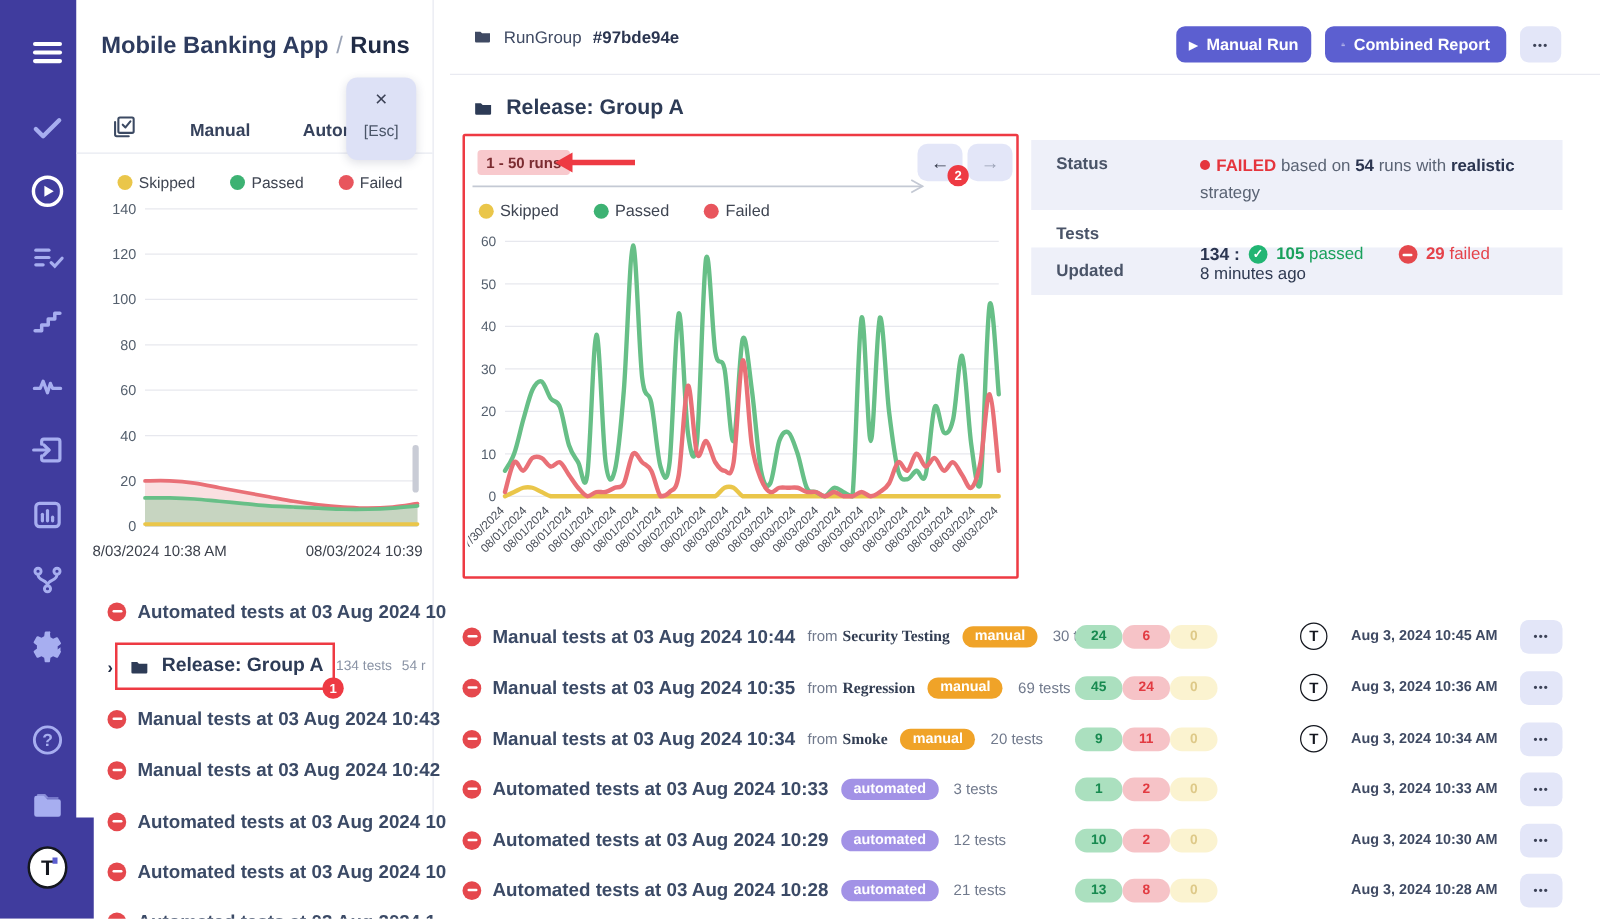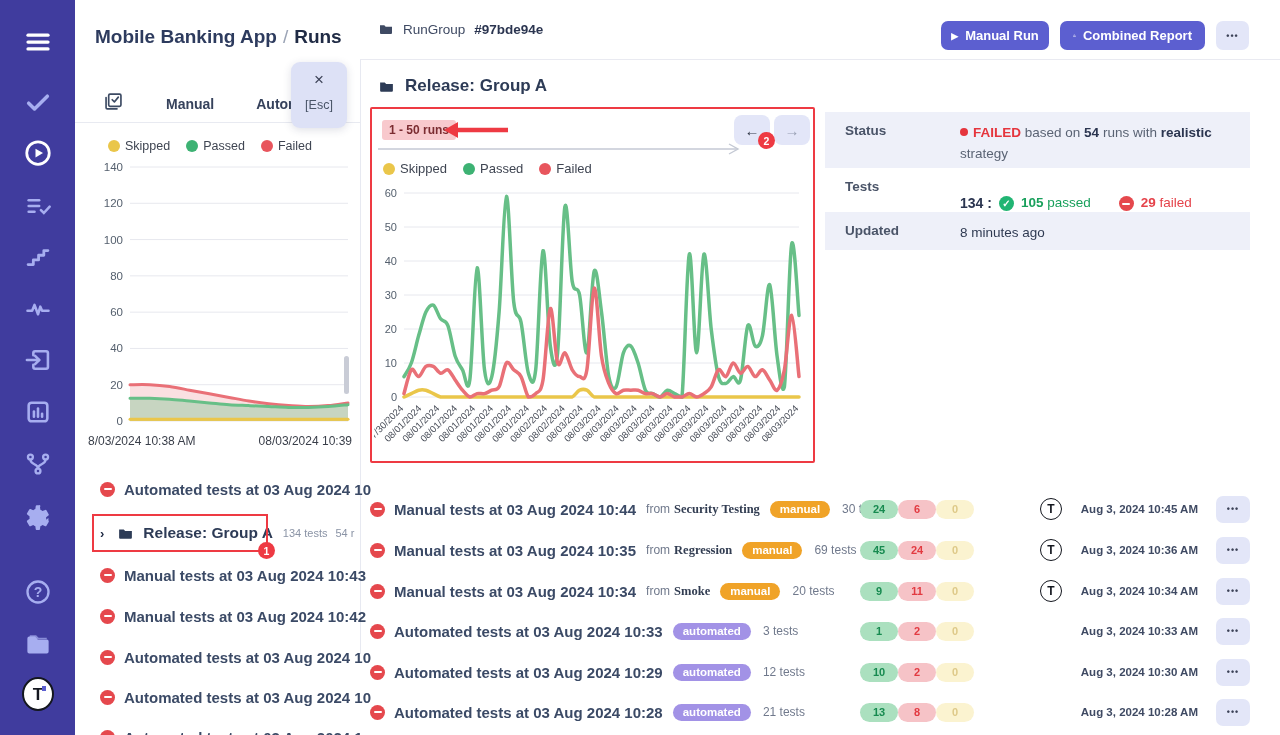--- a/index.html
+++ b/index.html
@@ -9,32 +9,32 @@
   
   .sidebar{position:absolute;left:0;top:0;width:75px;height:735px;background:#403c9e;}
   .sb-ic{position:absolute;left:22px;width:32px;height:32px;display:flex;align-items:center;justify-content:center;cursor:pointer;}
   .sb-ic svg{display:block;}
   .logo-circle{width:30px;height:30px;border-radius:50%;background:#fff;border:2px solid #14171f;
     display:flex;align-items:center;justify-content:center;position:relative;}
   .logo-circle .t{font-weight:bold;font-size:17px;color:#14171f;line-height:1;}
   .logo-circle .nub{position:absolute;top:7px;right:6px;width:4px;height:5px;background:#5b5ed0;}
 
   
-  .lpanel{position:absolute;left:75px;top:0;width:285px;height:654px;background:#fff;border-right:1px solid #e7e9f1;}
+  .lpanel{position:absolute;left:61px;top:0;width:285px;height:654px;background:#fff;border-right:1px solid #e7e9f1;}
   .crumb{position:absolute;left:20px;top:26px;font-size:19px;font-weight:bold;color:#2d3b5e;white-space:nowrap;}
   .crumb .sep{color:#9aa3b5;font-weight:normal;margin:0 6px;}
   .crumb .page{color:#202b45;}
   .tabs{position:absolute;left:0;top:85px;width:285px;height:37px;border-bottom:1px solid #e8eaf1;display:flex;align-items:center;}
   .tabs .tico{margin-left:28px;}
   .tabs .tab{font-size:14px;font-weight:bold;color:#36425c;margin-left:42px;cursor:pointer;white-space:nowrap;}
   .esc-pop{position:absolute;left:216px;top:62px;width:56px;height:66px;background:#dde1f6;border-radius:9px;
     box-shadow:0 2px 8px rgba(40,44,90,.15);z-index:20;text-align:center;}
   .esc-pop .x{font-size:17px;color:#3c4257;margin-top:9px;cursor:pointer;line-height:1;}
   .esc-pop .k{font-size:12.5px;color:#4a5568;margin-top:10px;}
-  .legend{display:flex;align-items:center;gap:16px;font-size:12.5px;color:#3f4552;}
+  .legend{display:flex;align-items:center;gap:28px;font-size:12.5px;color:#3f4552;}
   .legend .li{display:flex;align-items:center;gap:5px;white-space:nowrap;}
   .dot{width:12px;height:12px;border-radius:50%;}
   .dot.sk{background:#eac64a;} .dot.pa{background:#3db273;} .dot.fa{background:#e8555d;}
   .mini-legend{position:absolute;left:33px;top:139px;}
   #mini-chart{position:absolute;left:11px;top:155px;width:268px;height:292px;}
   .scrollbar{position:absolute;left:269px;top:356px;width:5px;height:38px;border-radius:3px;background:#c9ccd6;cursor:pointer;}
   .runlist-item{position:absolute;left:25px;height:22px;display:flex;align-items:center;gap:9px;cursor:pointer;white-space:nowrap;}
   .runlist-item .lbl{font-size:15px;font-weight:bold;color:#3b4a66;}
   .fail-ic{width:15px;height:15px;border-radius:50%;background:#e5484d;flex:0 0 15px;position:relative;}
   .fail-ic:after{content:"";position:absolute;left:3.5px;top:6.5px;width:8px;height:2.2px;background:#fff;border-radius:1px;}
@@ -417,21 +417,21 @@
       <div class="st-label">Status</div>
       <div class="st-val" style="width:275px">
         <span class="red-dot"></span><span class="failed-txt">FAILED</span>
         <span>based on</span>
         <span class="b-dark">54</span>
         <span>runs with</span>
         <span class="b-dark">realistic</span>
         <span>strategy</span>
       </div>
     </div>
-    <div class="st-row" style="height:44px">
+    <div class="st-row" style="height:30px">
       <div class="st-label">Tests</div>
       <div class="st-val tests-line" style="padding-top:25px">
         <span class="b-dark" style="font-size:14px">134 :</span>
         <span class="ok-ic">✓</span>
         <span class="grn"><b>105</b> <span>passed</span></span>
         <span class="gap18"></span>
         <span class="fail-ic"></span>
         <span class="rd"><b>29</b> <span>failed</span></span>
       </div>
     </div>

